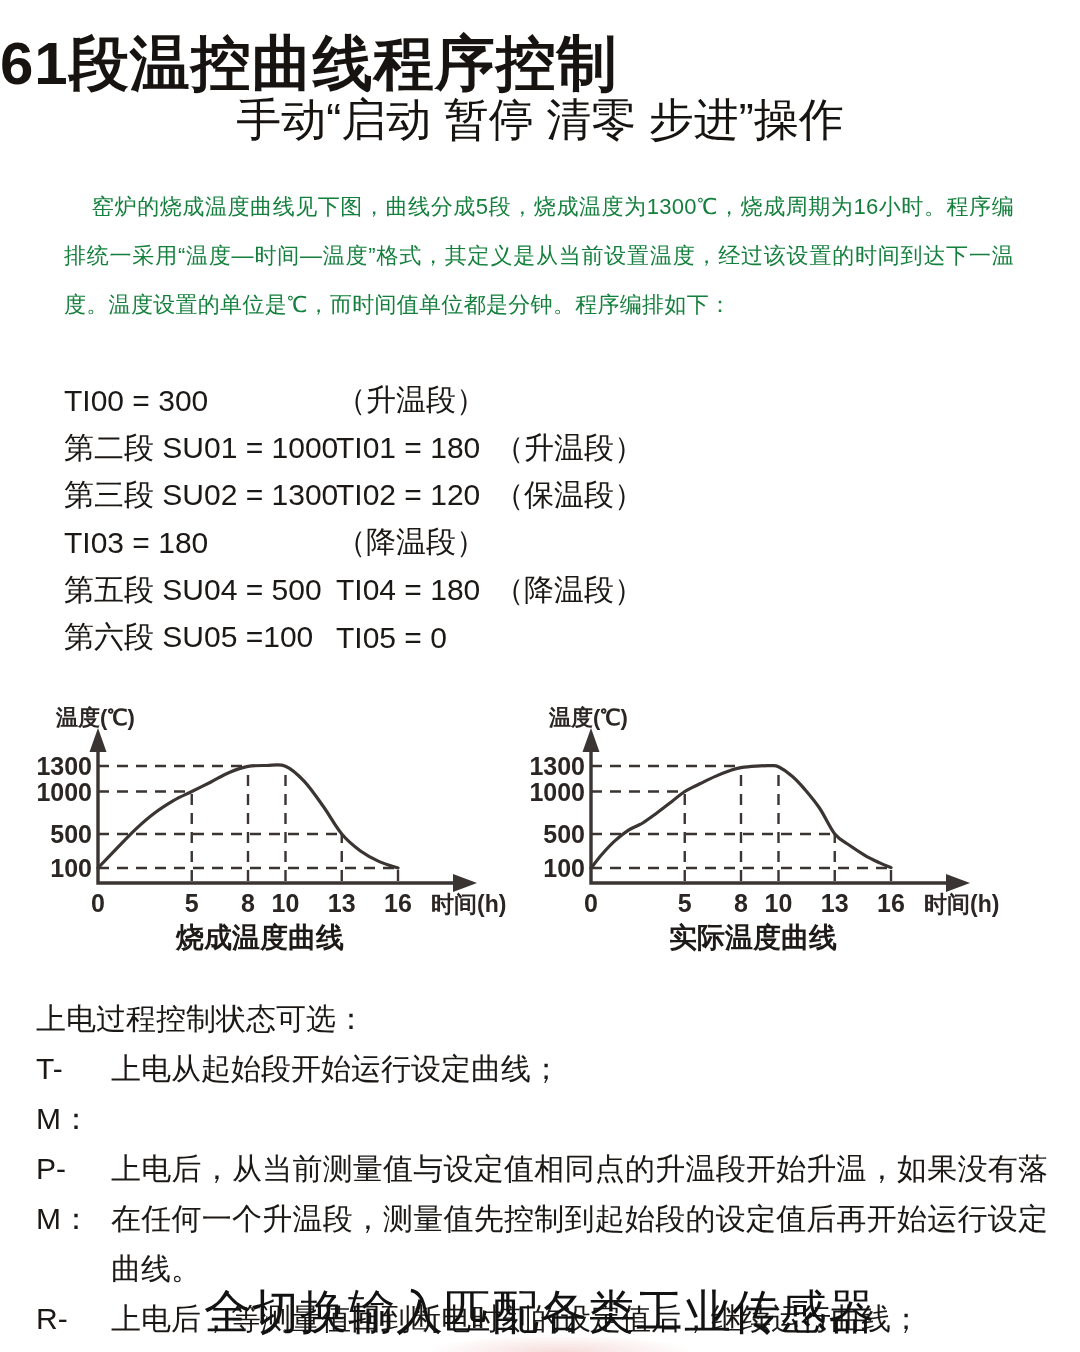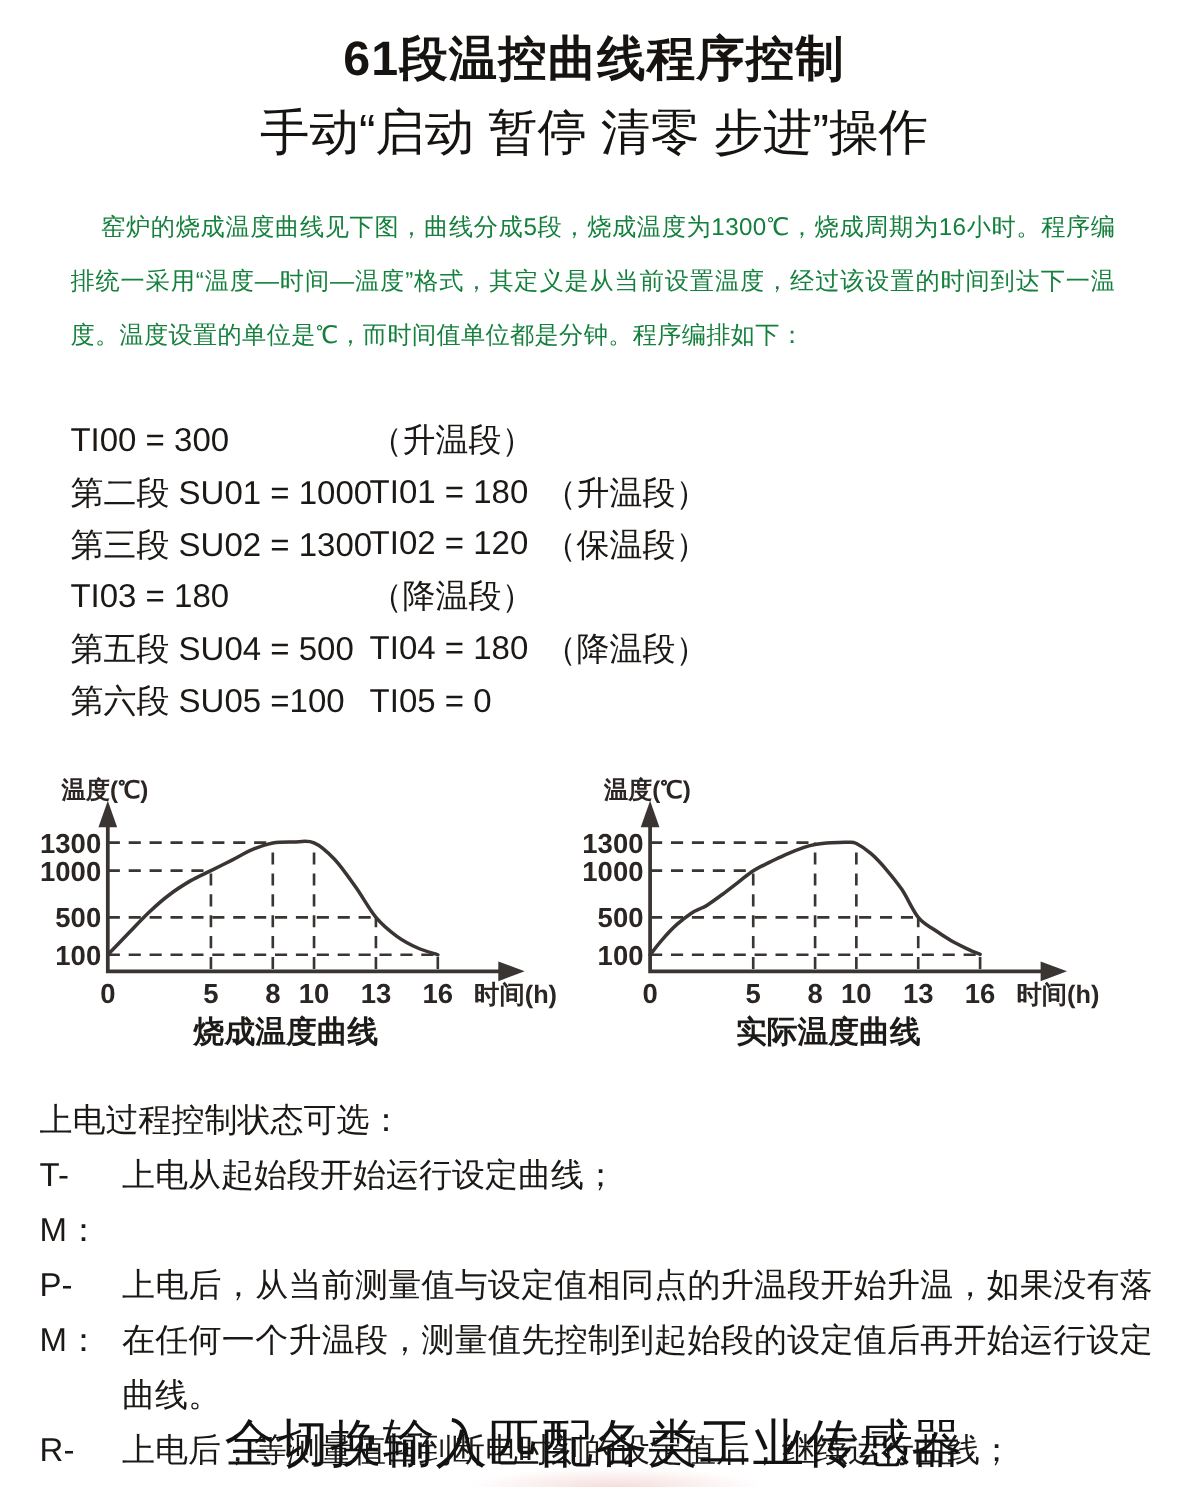--- a/index.html
+++ b/index.html
@@ -1,20 +1,20 @@
 <!DOCTYPE html>
 <html><head>
 <meta charset="utf-8">
 <style>
   * { margin:0; padding:0; box-sizing:border-box; }
   html,body { width:1080px; height:1352px; background:#ffffff; overflow:hidden;
               font-family:"Liberation Sans", sans-serif; color:#161310; }
   .abs { position:absolute; }
 
-  .title    { left:0; top:24px;  width:1080px; text-align:center; font-size:44px; font-weight:700; letter-spacing:1px; }
+  .title    { left:0; top:24px;  width:1080px; font-size:60px; font-weight:700; letter-spacing:1px; }
   .subtitle { left:0; top:90px;  width:1080px; text-align:center; font-size:45px; font-weight:400; }
 
   .intro { left:64px; top:182px; width:950px; font-size:22px; line-height:49px;
            text-indent:28px; text-align:justify; letter-spacing:0.3px; color:#15803d; }
 
   .program { left:64px; top:377px; font-size:30px; color:#1b1816; }
   .prog-row  { display:grid; grid-template-columns:272px 158px auto; height:47.4px; align-items:center; }
   .prog-cell { white-space:pre; }
 
   .charts-row { left:0; top:695px; width:1080px; height:262px; }

